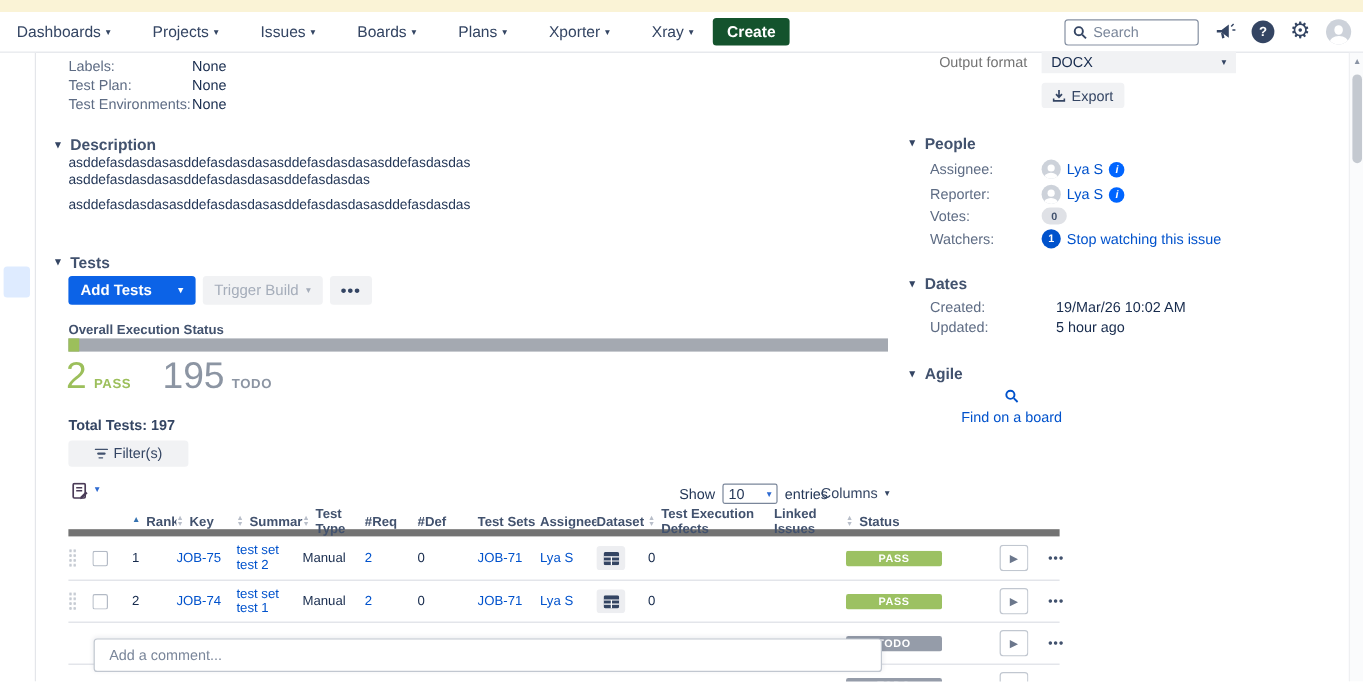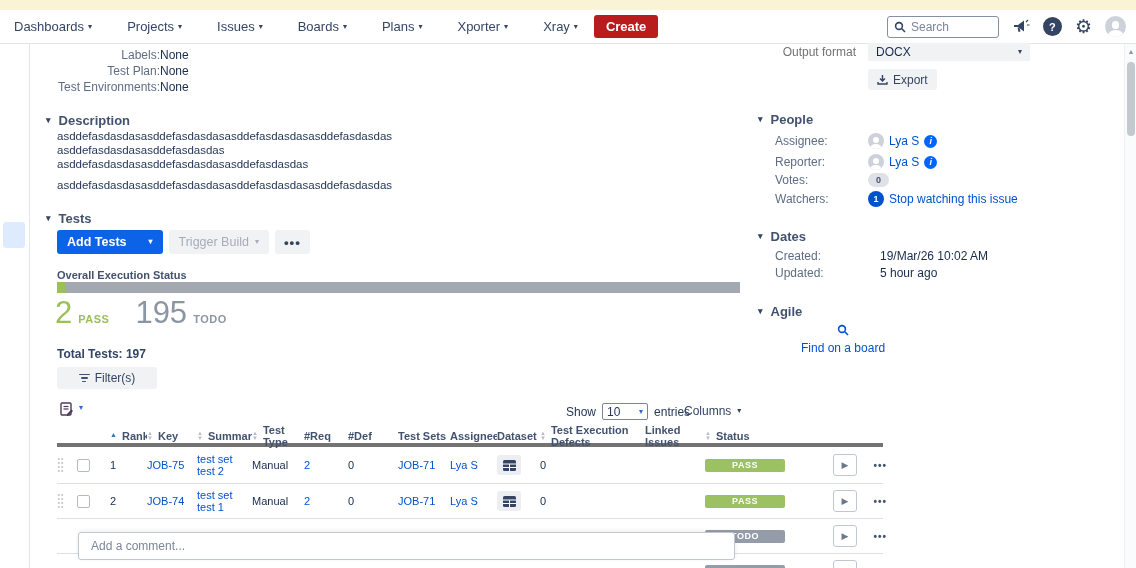--- a/index.html
+++ b/index.html
@@ -6,40 +6,40 @@
   html,body { width:1136px; height:568px; overflow:hidden; }
   body { font-family:"Liberation Sans", sans-serif; background:#fff; color:#172B4D; position:relative; font-size:12px; }
   .abs { position:absolute; }
 
   
   .banner { left:0; top:0; width:1136px; height:10px; background:#FAF3D6; }
   .navbar { left:0; top:10px; width:1136px; height:34px; background:#fff; border-bottom:1px solid #E2E4E9; display:flex; align-items:center; padding:0 10px 0 14px; }
   .nav-items { display:flex; align-items:center; gap:35px; }
   .nav-item { color:#344563; font-size:13px; display:flex; align-items:center; gap:4px; cursor:pointer; white-space:nowrap; }
   .chev { font-size:8px; color:#344563; line-height:1; }
-  .btn-create { margin-left:16px; background:#b91c1c; color:#fff; font-size:13px; font-weight:700; border:none; border-radius:3px; padding:4px 12px; cursor:pointer; }
+  .btn-create { margin-left:16px; background:#14532d; color:#fff; font-size:13px; font-weight:700; border:none; border-radius:3px; padding:4px 12px; cursor:pointer; }
   .nav-right { margin-left:auto; display:flex; align-items:center; gap:13px; }
   .search-box { display:flex; align-items:center; gap:5px; border:1px solid #8590A2; border-radius:3px; height:22px; width:112px; padding:0 6px; }
   .search-box input { border:none; outline:none; width:75px; font-size:12px; color:#344563; font-family:inherit; }
   .search-box input::placeholder { color:#7A869A; }
   .icon-help { width:19px; height:19px; border-radius:50%; background:#344563; color:#fff; font-size:11px; font-weight:700; display:flex; align-items:center; justify-content:center; }
   .icon-gear { font-size:19px; color:#344563; line-height:1; }
   .avatar { border-radius:50%; background:#CDD2DA; overflow:hidden; position:relative; }
   .avatar.lg { width:21px; height:21px; }
   .avatar.sm { width:16px; height:16px; }
   .avatar::before { content:""; position:absolute; left:50%; top:22%; transform:translateX(-50%); width:38%; height:38%; border-radius:50%; background:#fff; }
   .avatar::after { content:""; position:absolute; left:50%; top:66%; transform:translateX(-50%); width:78%; height:60%; border-radius:50%; background:#fff; }
 
   
   .gutter { left:0; top:44px; width:30px; height:524px; border-right:1px solid #E4E6EA; background:#fff; }
   .gutter-pill { position:absolute; left:3px; top:178px; width:22px; height:26px; background:#DEEBFF; border-radius:3px; }
 
   
   .fields { left:57px; top:47px; }
-  .field-row { display:flex; height:16px; align-items:center;text-align:right; }
+  .field-row { display:flex; height:16px; align-items:center; }
   .field-label { width:103px; color:#5E6C84; }
   .field-value { color:#172B4D; }
 
   
   .export-label { left:760px; top:45px; width:96px; text-align:right; color:#737373; }
   .select-fake { background:#F1F2F4; color:#172B4D; display:flex; align-items:center; justify-content:space-between; padding:0 8px; cursor:pointer; }
   .export-select { left:868px; top:43px; width:162px; height:18px; }
   .btn-light { background:#F1F2F4; border:none; border-radius:3px; color:#344563; font-size:12px; font-family:inherit; display:inline-flex; align-items:center; gap:5px; cursor:pointer; }
   .btn-export { left:868px; top:69px; height:21px; padding:0 9px; }
 
@@ -80,21 +80,21 @@
   .bulk .chev { color:#2E6AD1; font-size:8px; margin-top:2px; }
 
   .show-entries { left:566px; top:403px; display:flex; align-items:center; gap:6px; color:#253858; }
   .page-select { width:46px; height:17px; border:1px solid #7A869A; border-radius:2px; background:#fff; display:flex; align-items:center; justify-content:space-between; padding:0 4px; cursor:pointer; }
   .page-select .chev { color:#2E6AD1; }
   .columns-dd { left:684px; top:404px; display:flex; align-items:center; gap:6px; color:#344563; cursor:pointer; }
 
   
   .ttable { left:57px; top:428px; width:826px; font-size:11px; }
   .trow { display:flex; align-items:center; border-bottom:1px solid #DCDFE5; }
-  .thead-row { height:19px; border-bottom:4px solid #737373; color:#42526E; font-weight:700; }
+  .thead-row { height:19px; border-bottom:6px solid #737373; color:#42526E; font-weight:700; }
   .tbody-row { height:37px; }
   .cell { flex:none; display:flex; align-items:center; gap:3px; overflow:hidden; }
   .c-handle{width:20px;} .c-cb{width:24px;} .c-rank{width:46px; padding-left:9px;}
   .c-key{width:50px;} .c-summary{width:55px;} .c-type{width:52px;} .c-req{width:44px;}
   .c-def{width:50px;} .c-sets{width:52px;} .c-assignee{width:47px;} .c-dataset{width:43px;}
   .c-defects{width:105px;} .c-linked{width:60px;} .c-status{width:90px;}
   .c-run{width:62px; padding-left:38px;} .c-moreops{width:30px; justify-content:flex-end;}
   .sort { display:inline-flex; flex-direction:column; line-height:4.5px; font-size:6px; color:#B8BEC9; margin-right:2px; }
   .sort-asc { color:#3572B0; font-size:7px; }
   a.link { color:#0052CC; text-decoration:none; cursor:pointer; }
@@ -223,21 +223,20 @@
   </span>
   <span>Export</span>
 </button>
 
 <div class="abs sec-head desc-head">
   <span class="chev">▾</span>
   <span>Description</span>
 </div>
 <div class="abs desc-body">
   <div>asddefasdasdasasddefasdasdasasddefasdasdasasddefasdasdas</div>
-  <div>asddefasdasdasasddefasdasdas</div>
   <div>asddefasdasdasasddefasdasdasasddefasdasdas</div>
   <div class="desc-p2">asddefasdasdasasddefasdasdasasddefasdasdasasddefasdasdas</div>
 </div>
 
 <div class="abs sec-head tests-head">
   <span class="chev">▾</span>
   <span>Tests</span>
 </div>
 <div class="abs tests-buttons">
   <button class="btn-add">

